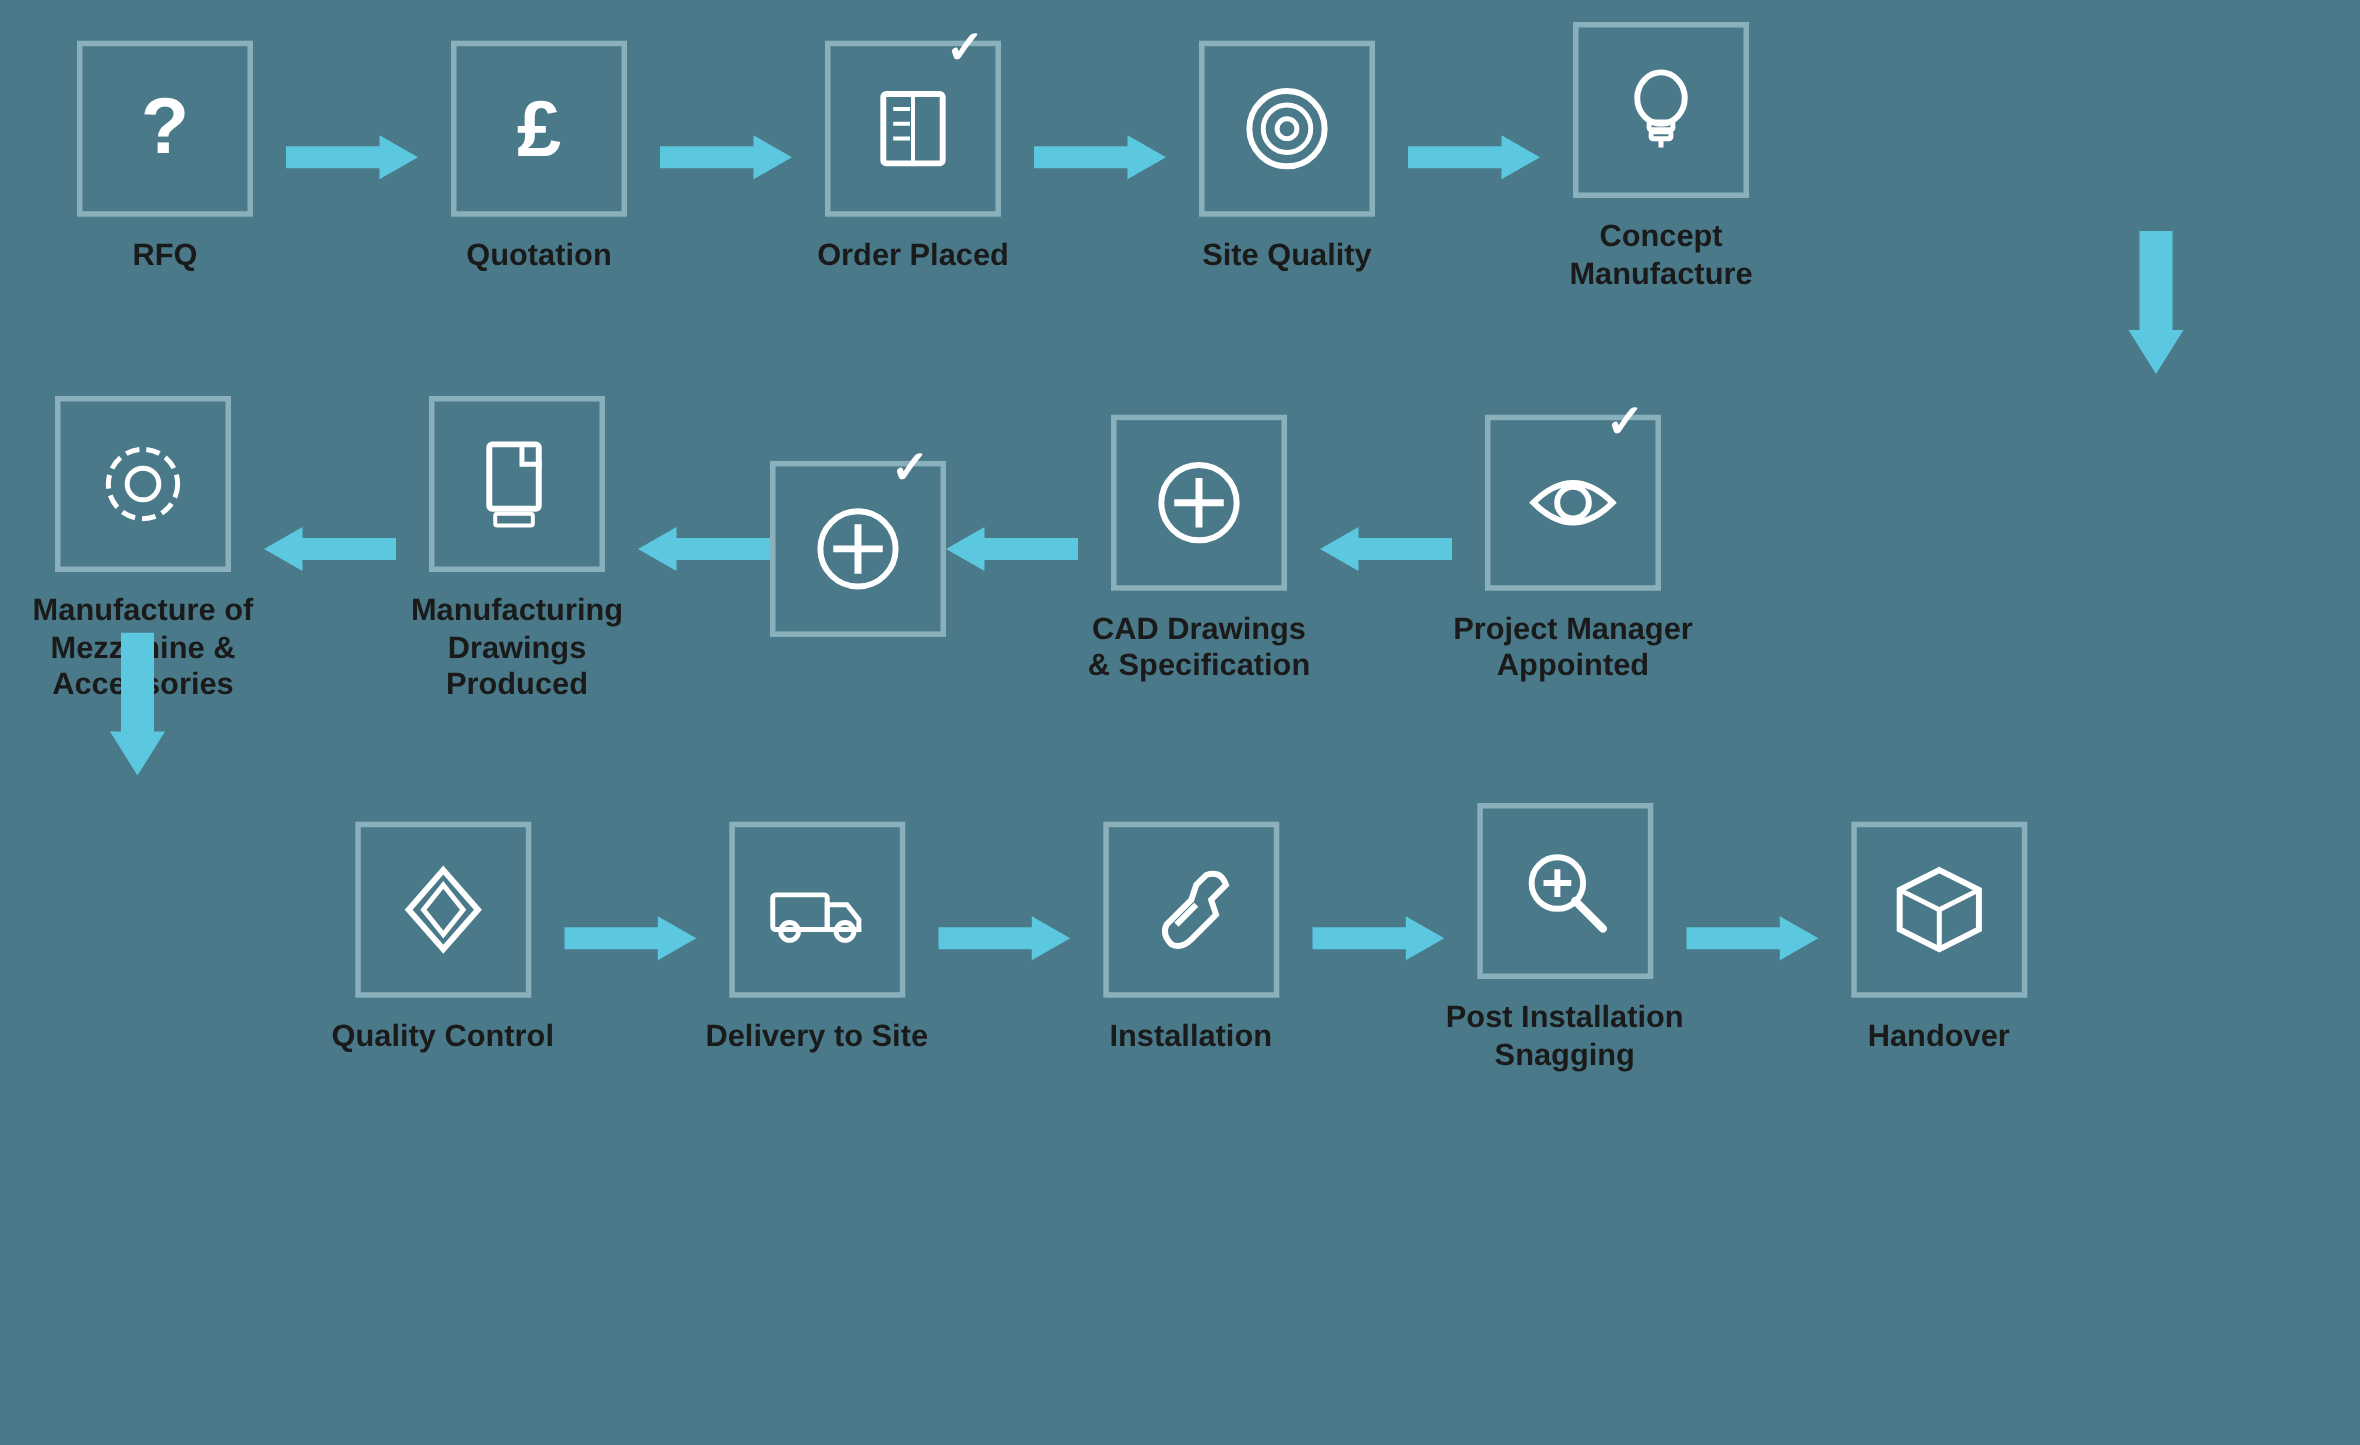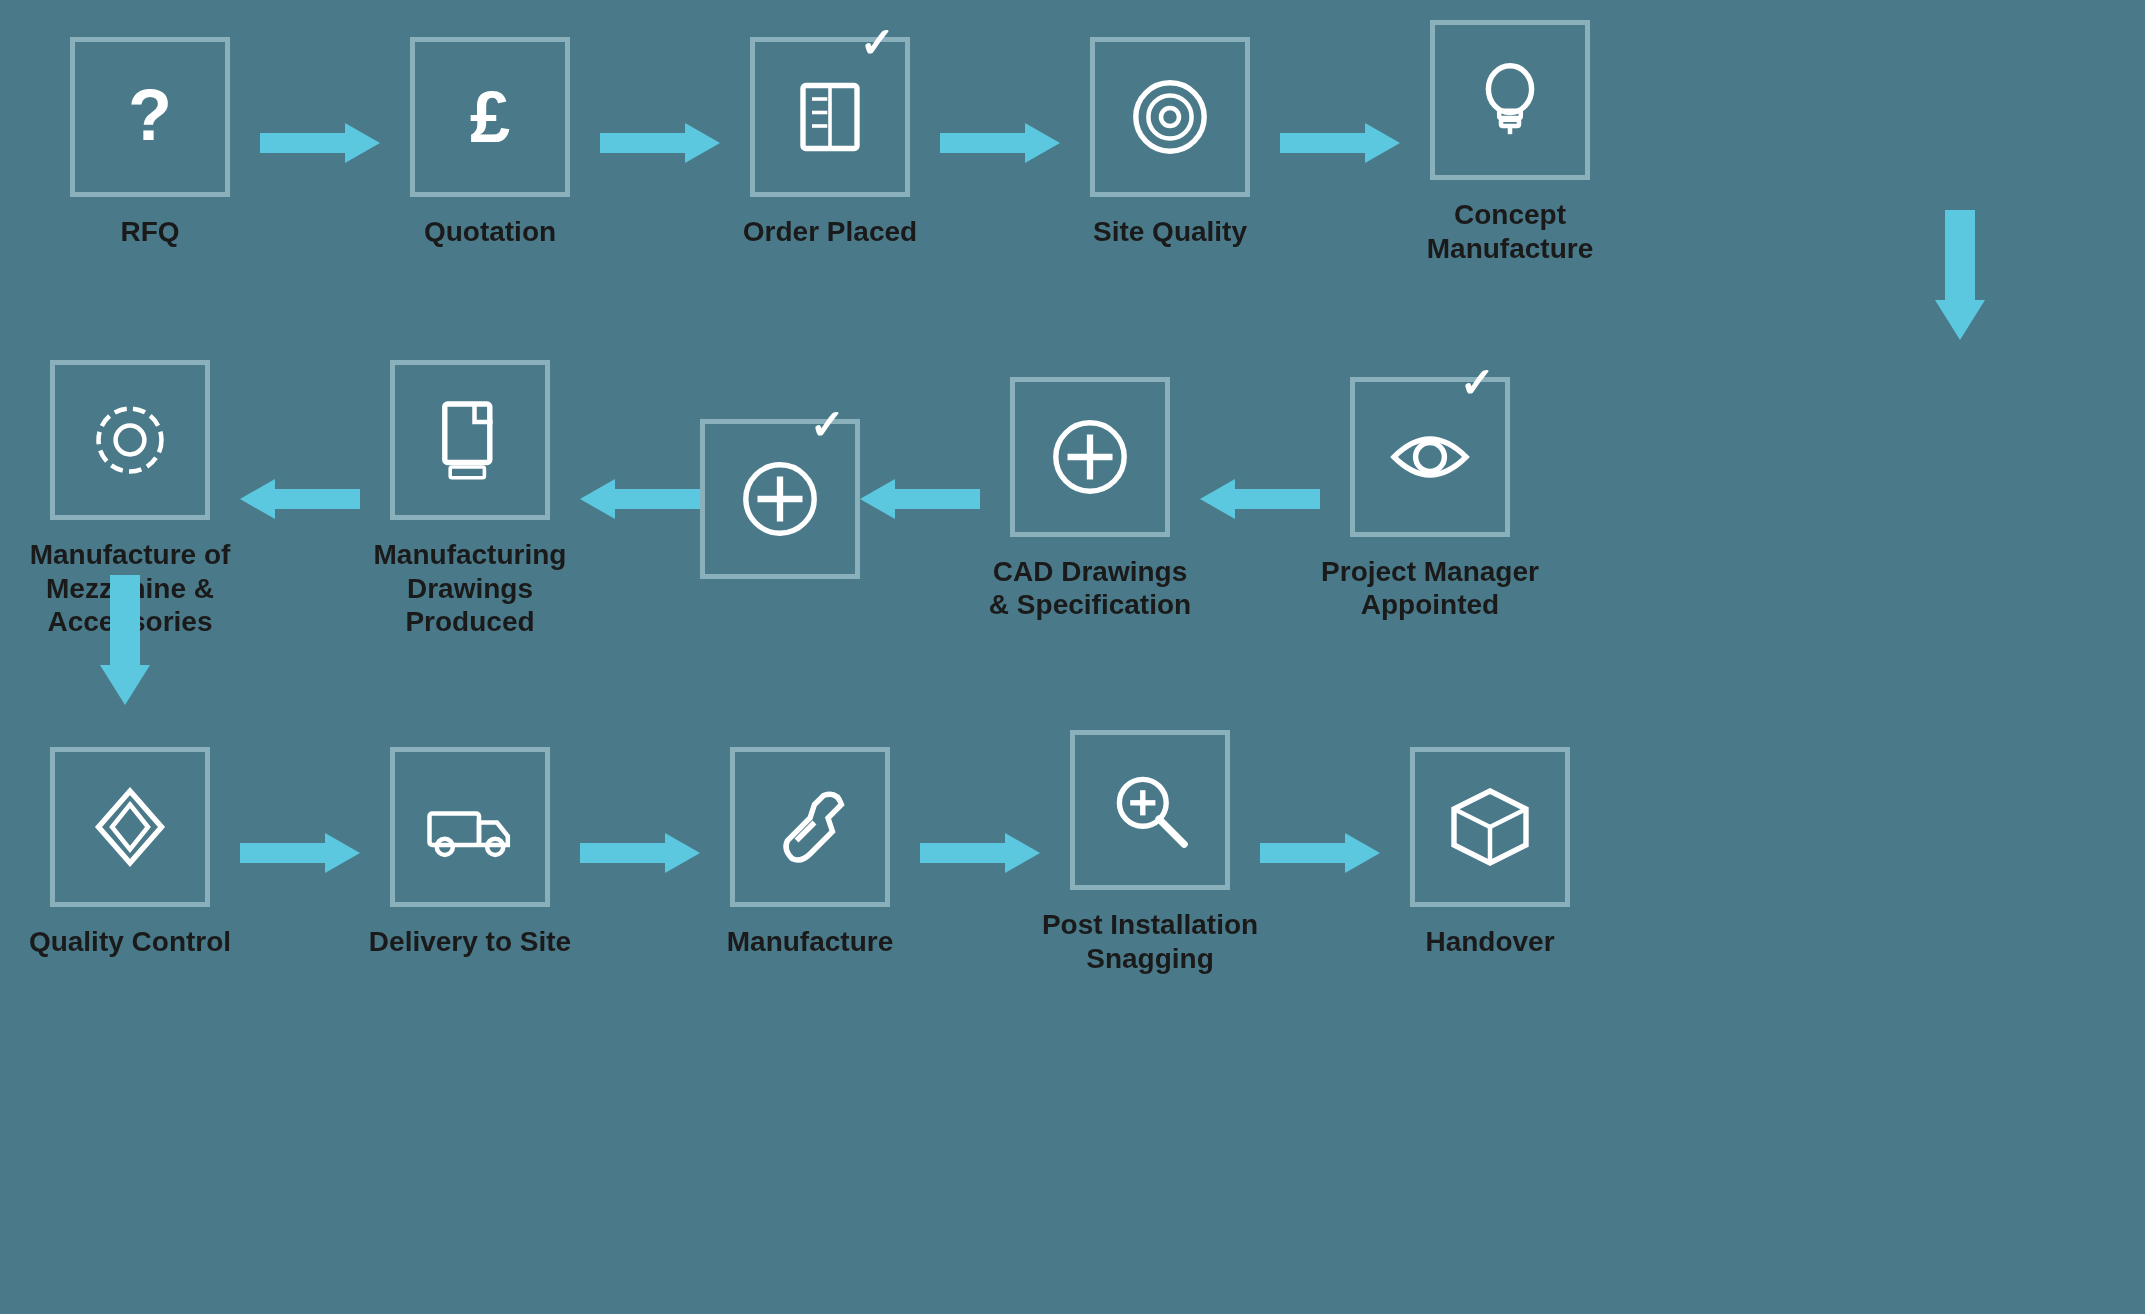--- a/index.html
+++ b/index.html
@@ -108,20 +108,21 @@
       top: 360px;
       left: 20px;
       right: 0;
     }
 
     
     .row3 {
       top: 730px;
       left: 20px;
       right: 0;
+      justify-content: center;
     }
 
     
     .row-inner {
       display: flex;
       align-items: center;
     }
   </style>
 </head>
 <body>
@@ -346,21 +347,21 @@
         </svg>
       </div>
 
       <div class="step">
         <div class="step-box">
           <svg viewBox="0 0 100 100">
             <path d="M65,15 Q80,10 85,25 L70,40 L75,55 L50,80 Q40,90 30,85 Q20,75 25,65 L50,40 L55,25 Z" fill="none" stroke="white" stroke-width="6"></path>
             <line x1="55" y1="45" x2="35" y2="65" stroke="white" stroke-width="6"></line>
           </svg>
         </div>
-        <div class="step-label">Manufacture</div>
+        <div class="step-label">Installation</div>
       </div>
 
       <div class="arrow-right">
         <svg viewBox="0 0 120 50" width="120" height="50">
           <polygon points="0,15 85,15 85,5 120,25 85,45 85,35 0,35" fill="#5bc8e0"></polygon>
         </svg>
       </div>
 
       <div class="step">
         <div class="step-box">

